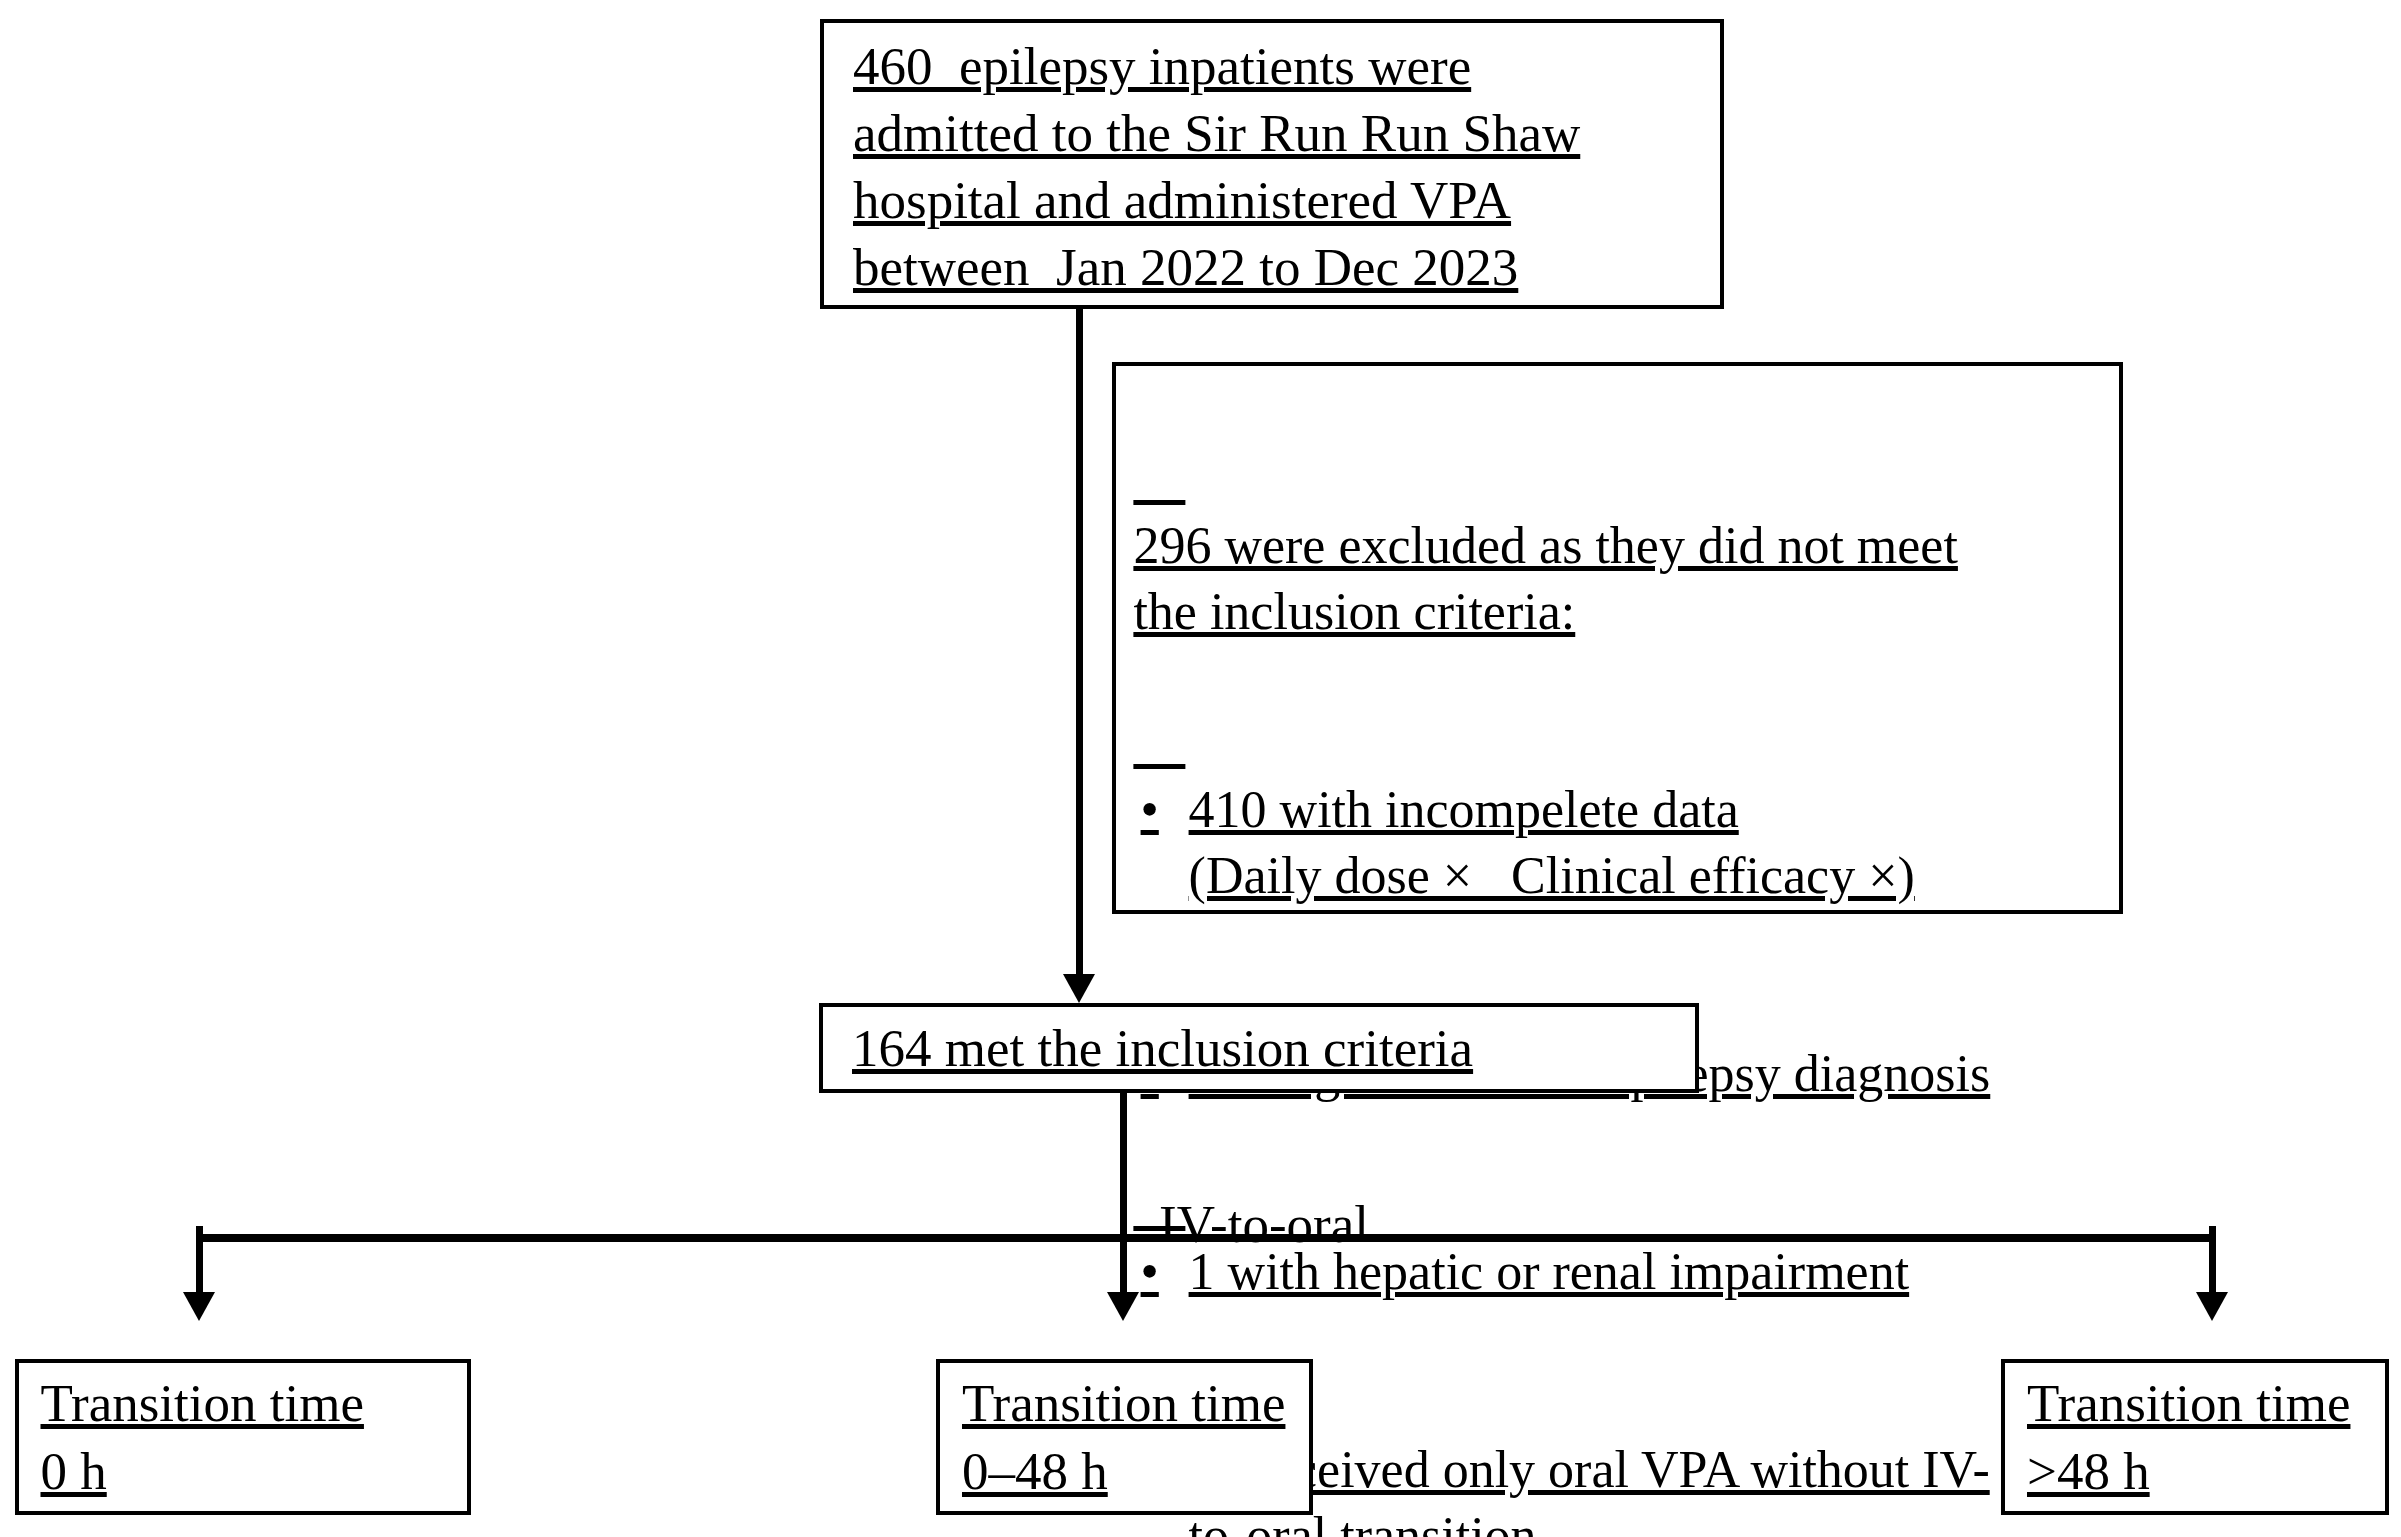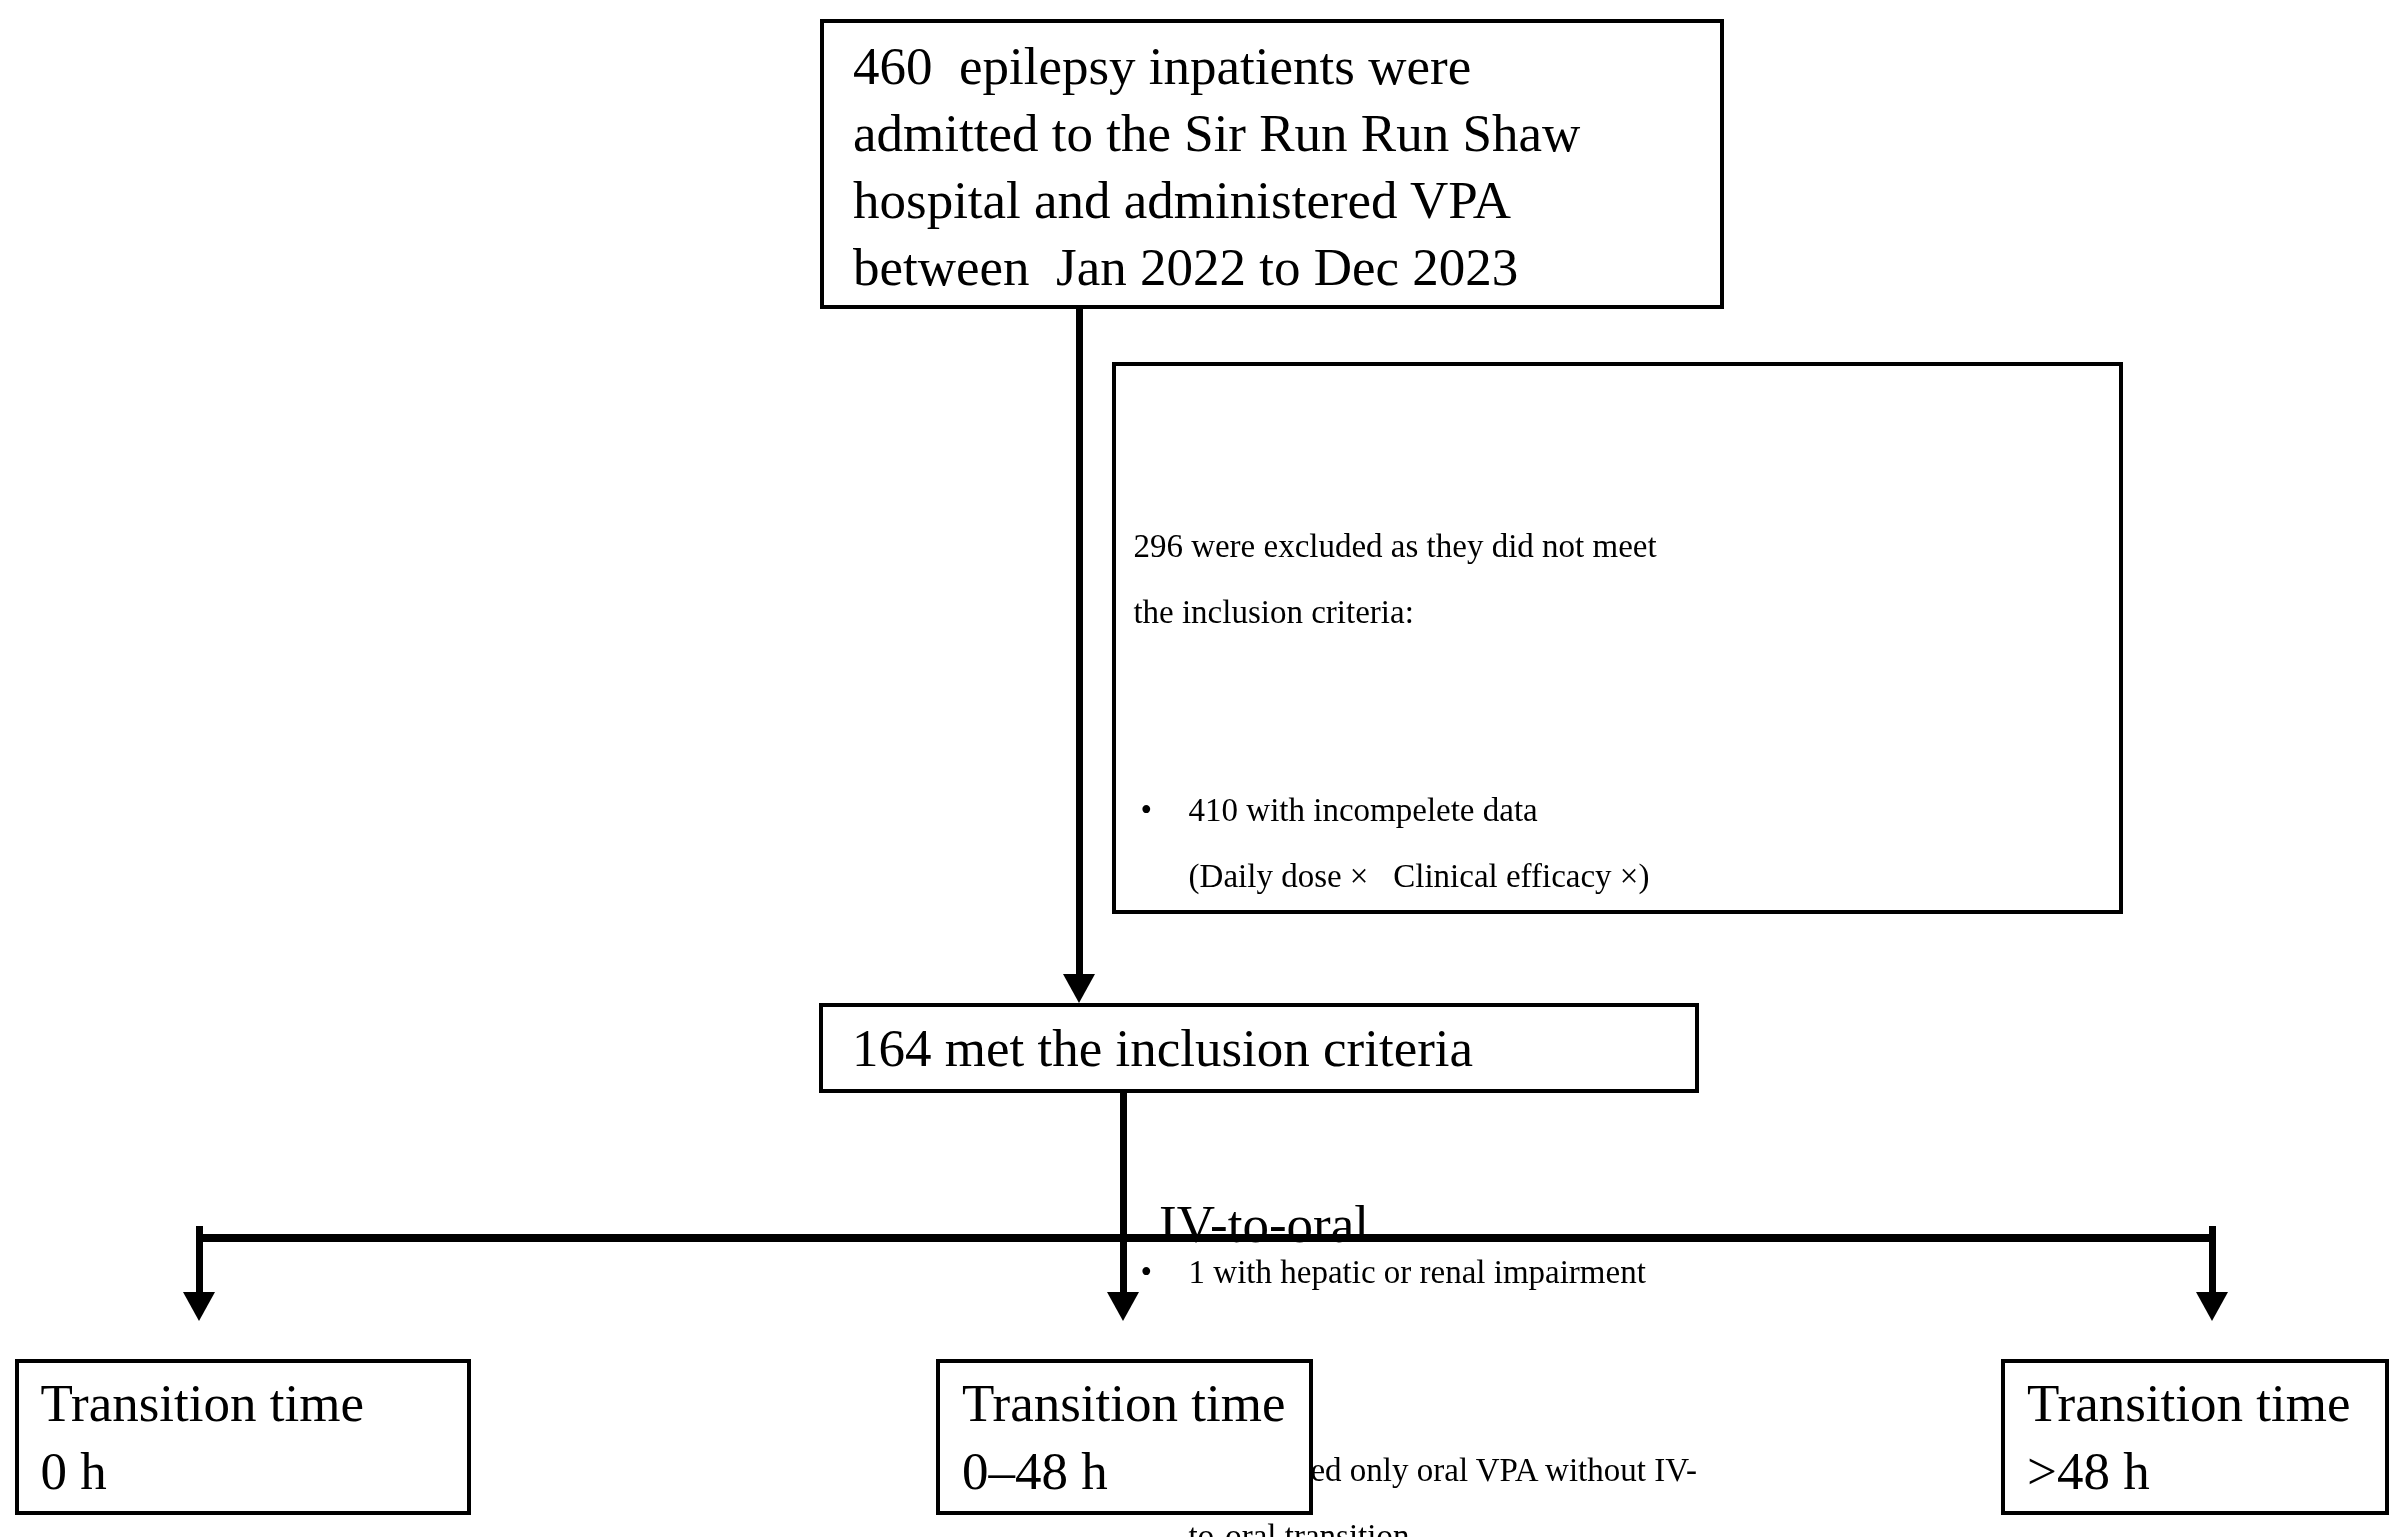--- a/index.html
+++ b/index.html
@@ -11,20 +11,21 @@
     font-family: "Liberation Serif", "DejaVu Serif", serif;
     color: #000000;
     overflow: hidden;
   }
   .box {
     position: absolute;
     box-sizing: border-box;
     border: 4.3px solid #000000;
     background: #ffffff;
     white-space: pre-wrap;
+    text-decoration: underline;
   }
   .vline, .hline { position: absolute; background: #000000; }
   .ahead {
     position: absolute;
     width: 0; height: 0;
     border-left: 16px solid transparent;
     border-right: 16px solid transparent;
     border-top: 29px solid #000000;
   }
 
@@ -36,21 +37,21 @@
   }
 
   
   #arrow1-line { left: 1076px; top: 309px; width: 6.5px; height: 666px; }
   #arrow1-head { left: 1063px; top: 974px; }
 
   
   #exclusion-box {
     left: 1112px; top: 362px; width: 1011px; height: 552px;
     padding: 14.5px 20px 0 17.4px;
-    font-size: 33px; line-height: 66px;
+    font-size: 52px; line-height: 66px;
   }
   .x-intro { white-space: pre-line; }
   .x-item { display: flex; }
   .x-bullet { width: 48px; flex: none; padding-left: 7.2px; }
   .x-text { flex: 1; white-space: pre-wrap; }
 
   
   #inclusion-box {
     left: 819px; top: 1003px; width: 880px; height: 90px;
     display: flex; align-items: center;

